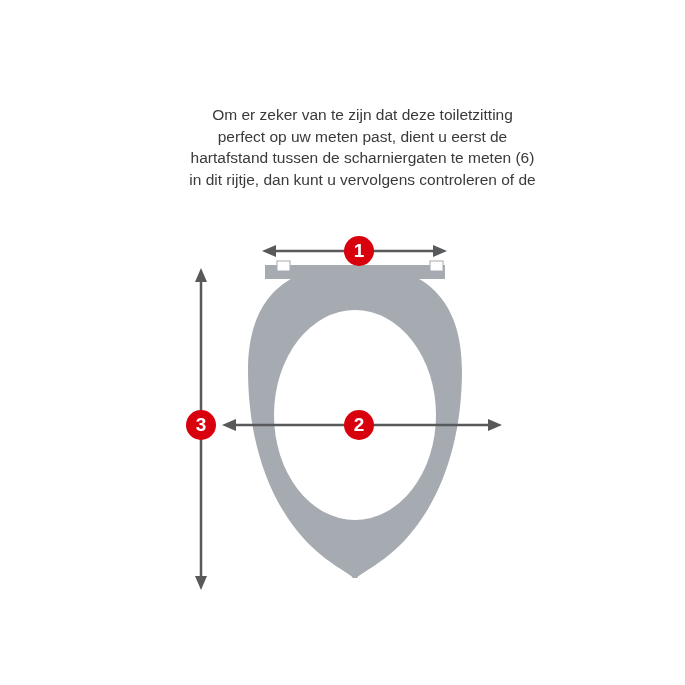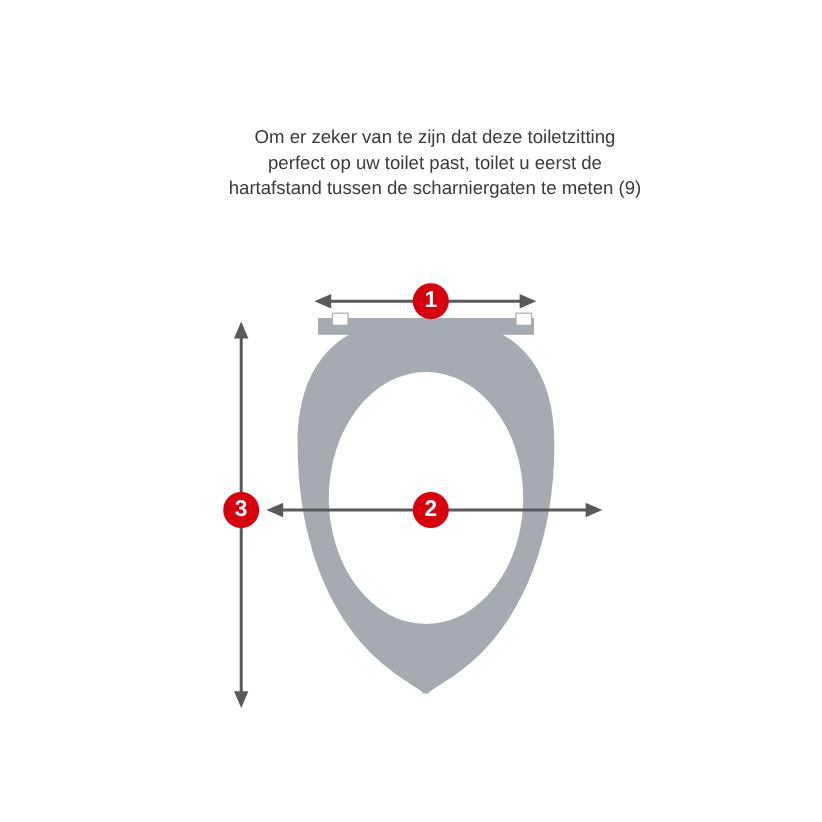--- a/index.html
+++ b/index.html
@@ -54,22 +54,23 @@
   #badge-2 { left: 344px; top: 410px; }
   #badge-3 { left: 186px; top: 410px; }
 </style>
 </head>
 <body>
 
 <div id="page">
 
   <div id="instructions">
     <span class="line">Om er zeker van te zijn dat deze toiletzitting</span>
-    <span class="line">perfect op uw toilet past, toilet u eerst de</span>
-    <span class="line">hartafstand tussen de scharniergaten te meten (9)</span>
+    <span class="line">perfect op uw meten past, dient u eerst de</span>
+    <span class="line">hartafstand tussen de scharniergaten te meten (6)</span>
+    <span class="line">in dit rijtje, dan kunt u vervolgens controleren of de</span>
   </div>
 
   <svg id="diagram" viewBox="0 0 685 685">
 
     <g>
       <path d="M359 265
                C 425 265, 462 300, 462 370
                C 462 440, 442 500, 405 540
                C 380 567, 350 578, 359 578
                L 351 578

